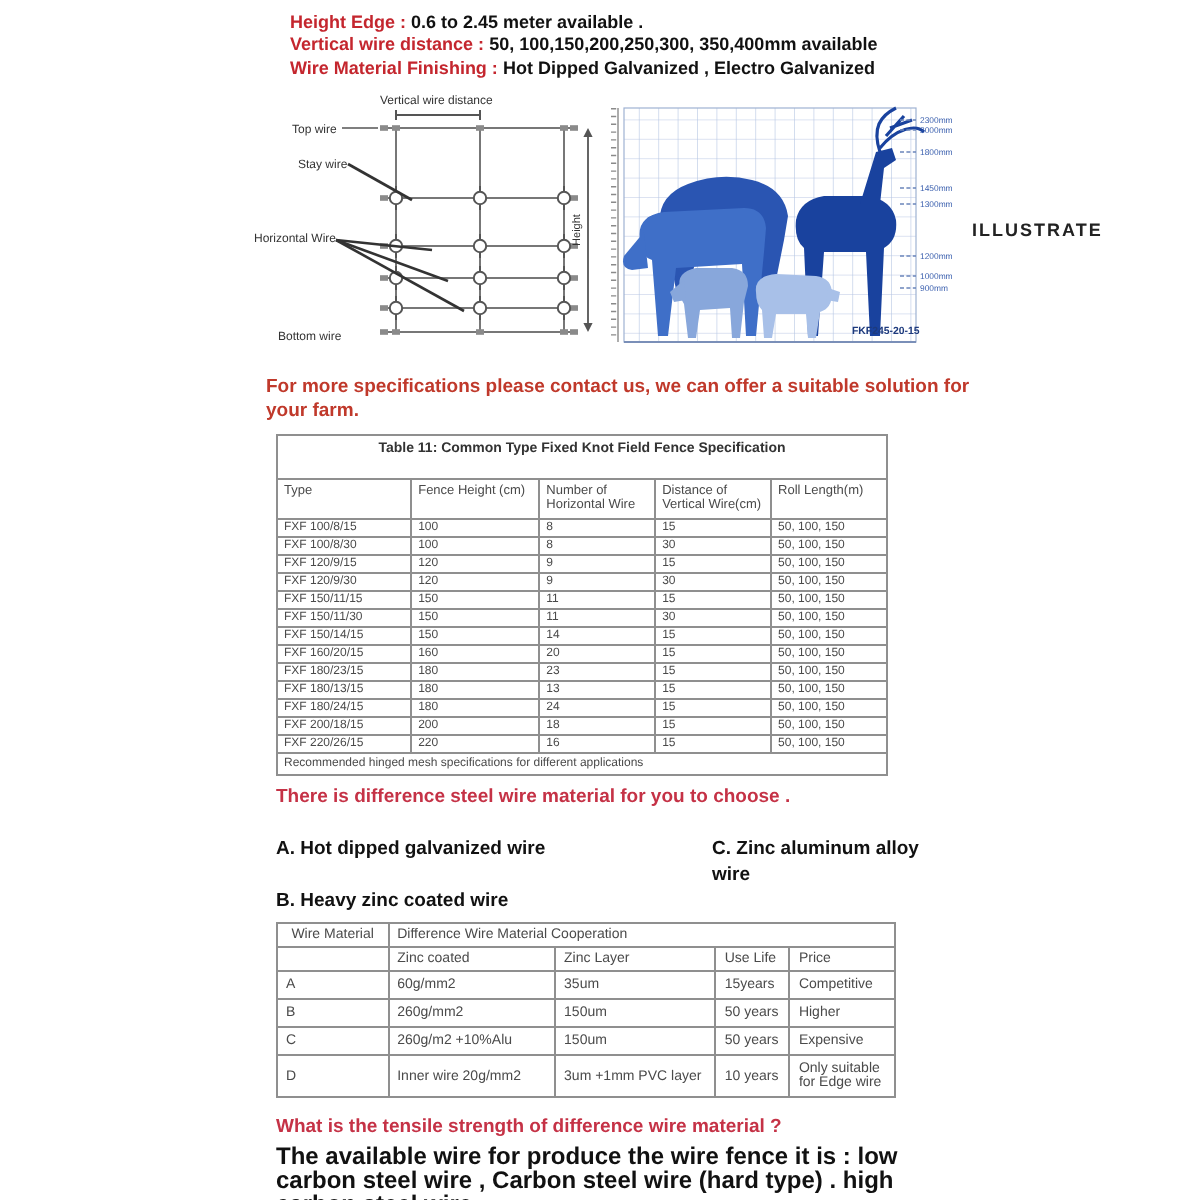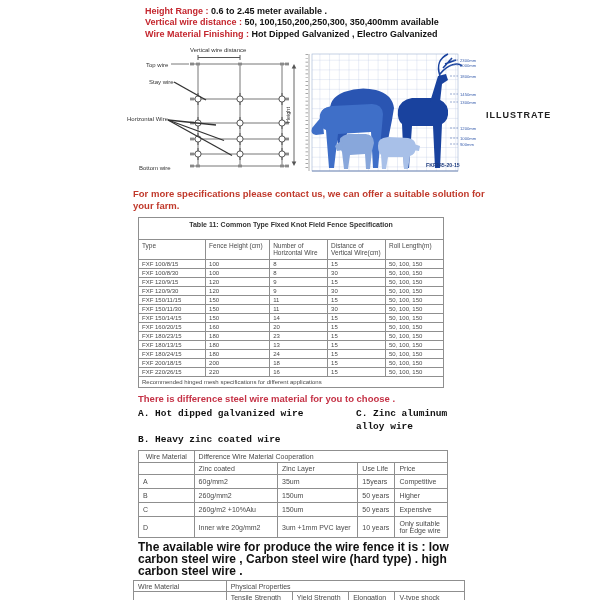--- a/index.html
+++ b/index.html
@@ -22,22 +22,22 @@
   
   .spec{margin:5px 0 0 138px;width:306px;font-size:6px;}
   .spec .title{font-weight:bold;text-align:center;font-size:7px;padding:3px 2px;color:#333;}
   .spec th{font-size:6.5px;vertical-align:top;padding:2px 3px;height:15px;}
   .spec td{padding:0.5px 3px;line-height:7px;}
   .spec tfoot td{padding:1.5px 3px;}
   .spec col.c1{width:22%}.spec col.c2{width:21%}.spec col.c3{width:19%}
   .spec col.c4{width:19%}.spec col.c5{width:19%}
   
   .heading{margin:5px 0 0 138px;font-size:9.5px;font-weight:bold;color:#c53246;}
-  .options{margin:3px 0 0 138px;display:grid;grid-template-columns:218px auto;
-           font-size:9.5px;font-weight:bold;color:#111;line-height:13px;width:340px;font-family:Liberation Mono, monospace;}
+  .options{margin:14px 0 0 138px;display:grid;grid-template-columns:218px auto;
+           font-size:9.5px;font-weight:bold;color:#111;line-height:13px;width:340px;}
   
   .mat{margin:4px 0 0 138px;width:310px;font-size:7px;}
   .mat th{padding:2px 4px;}
   .mat td{padding:3px 4px;}
   .mat col.c1{width:18%}.mat col.c2{width:27%}.mat col.c3{width:26%}
   .mat col.c4{width:12%}.mat col.c5{width:17%}
   .desc{margin:3px 0 0 138px;width:352px;font-size:12px;font-weight:bold;
         color:#111;line-height:12px;}
   
   .ten{margin:3px 0 0 133px;width:332px;font-size:7px;}
@@ -46,21 +46,21 @@
   .ten col.c4{width:14%}.ten col.c5{width:21%}
   svg text{font-family:"Liberation Sans",sans-serif;}
 </style>
 </head>
 <body>
 
 <div class="page">
 
   <div class="info">
     <div>
-      <span class="lbl">Height Range :</span>
+      <span class="lbl">Height Edge :</span>
       <span class="val">0.6 to 2.45 meter available .</span>
     </div>
     <div>
       <span class="lbl">Vertical wire distance :</span>
       <span class="val">50, 100,150,200,250,300,  350,400mm available</span>
     </div>
     <div>
       <span class="lbl">Wire Material Finishing :</span>
       <span class="val">Hot Dipped Galvanized , Electro Galvanized</span>
     </div>
@@ -377,20 +377,21 @@
         <tr>
           <td>D</td>
           <td>Inner wire 20g/mm2</td>
           <td>3um +1mm PVC layer</td>
           <td>10 years</td>
           <td>Only suitable for Edge wire</td>
         </tr>
       </tbody>
   </table>
 
+  <div class="heading" style="margin-top:9px">What is the tensile strength of difference wire material ?</div>
   <div class="desc">The available wire for produce the wire fence it is : low carbon steel wire , Carbon steel wire (hard type) . high carbon steel wire .</div>
 
   <table class="ten">
     <colgroup>
         <col class="c1">
         <col class="c2">
         <col class="c3">
         <col class="c4">
         <col class="c5">
       </colgroup>

